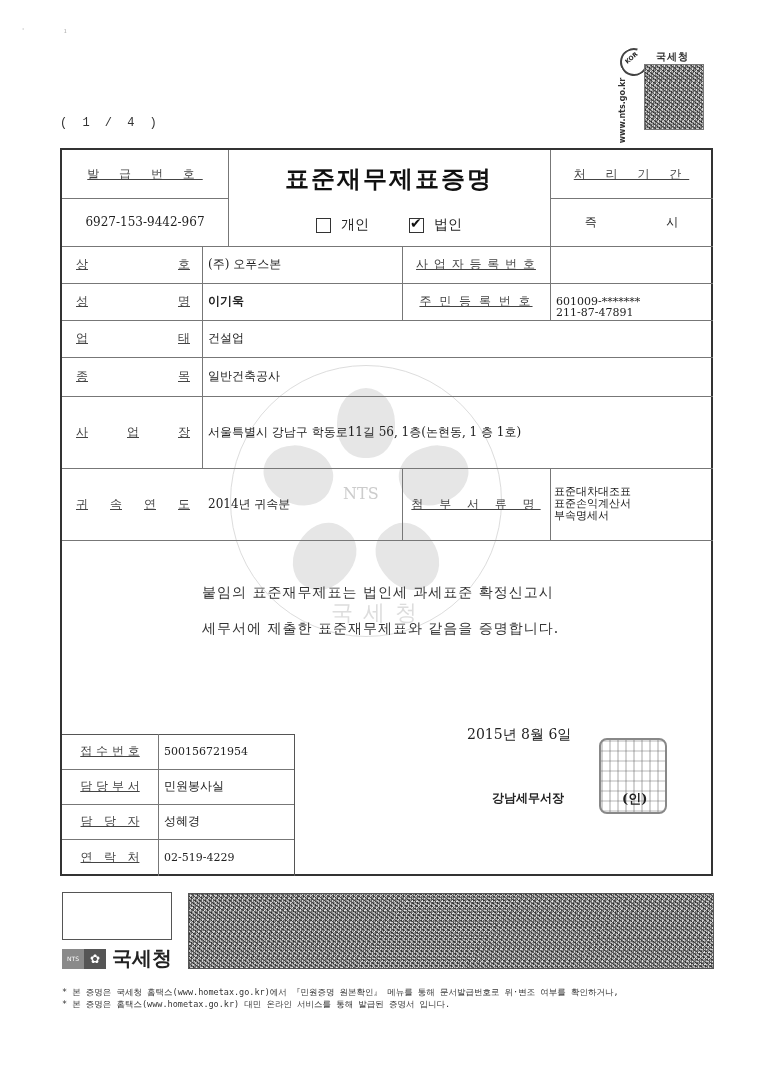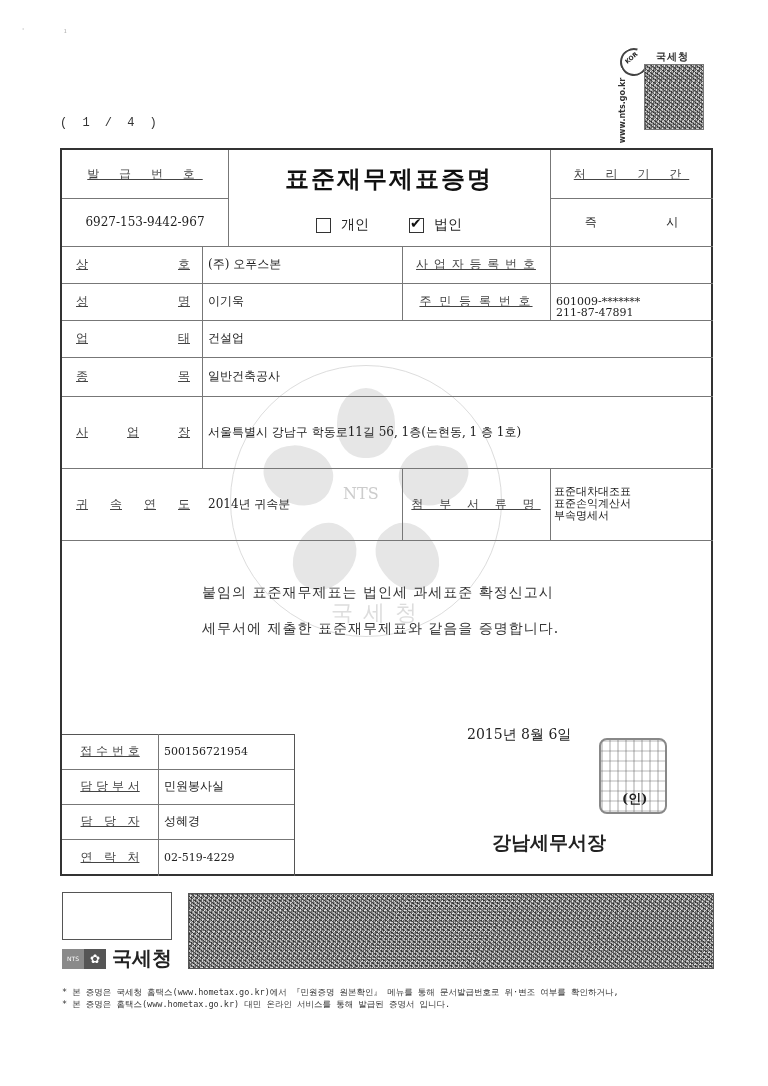--- a/index.html
+++ b/index.html
@@ -125,21 +125,21 @@
       <span>호</span>
   </div>
   <div class="cell val" style="left:140px;top:96px;width:200px;height:37px;">(주) 오푸스본</div>
   <div class="cell center lbl" style="left:340px;top:96px;width:148px;height:37px;letter-spacing:1px;">사 업 자 등 록 번 호</div>
   <div class="cell val" style="left:488px;top:96px;width:163px;height:37px;font-size:11px;margin-top:48px;">211-87-47891</div>
 
   <div class="cell spaced lbl" style="left:0;top:133px;width:140px;height:37px;">
     <span>성</span>
       <span>명</span>
   </div>
-  <div class="cell val" style="left:140px;top:133px;width:200px;height:37px;">이기욱</div>
+  <div class="cell val" style="left:140px;top:133px;width:200px;height:37px;font-weight:bold;">이기욱</div>
   <div class="cell center lbl" style="left:340px;top:133px;width:148px;height:37px;letter-spacing:2px;">주 민 등 록 번 호</div>
   <div class="cell val" style="left:488px;top:133px;width:163px;height:37px;font-size:11px;">601009-*******</div>
 
   <div class="cell spaced lbl" style="left:0;top:170px;width:140px;height:37px;">
     <span>업</span>
       <span>태</span>
   </div>
   <div class="cell val" style="left:140px;top:170px;width:511px;height:37px;">건설업</div>
 
   <div class="cell spaced lbl" style="left:0;top:207px;width:140px;height:39px;">
@@ -167,21 +167,21 @@
     <span>표준대차대조표</span>
     <span>표준손익계산서</span>
     <span>부속명세서</span>
   </div>
 
   <div class="stmt" style="top:434px;letter-spacing:1px;">붙임의 표준재무제표는 법인세 과세표준 확정신고시</div>
   <div class="stmt" style="top:470px;letter-spacing:1px;">세무서에 제출한 표준재무제표와 같음을 증명합니다.</div>
 
   <div class="abs" style="left:405px;top:576px;font-size:14px;">2015년 8월  6일</div>
   <div class="stamp"></div>
-  <div class="abs" style="left:430px;top:640px;font-size:19px;font-weight:bold;font-family:Liberation Mono, monospace;margin-top:40px;">강남세무서장</div>
+  <div class="abs" style="left:430px;top:640px;font-size:12px;font-weight:bold;font-family:Liberation Mono, monospace;">강남세무서장</div>
   <div class="abs" style="left:560px;top:640px;font-size:13px;font-weight:bold;">(인)</div>
 
   <div class="hl" style="left:0;top:584px;width:232px;border-color:#555;"></div>
   <div class="vl" style="left:232px;top:584px;height:142px;border-color:#555;"></div>
   <div class="vl" style="left:96px;top:584px;height:142px;border-color:#777;"></div>
   <div class="hl" style="left:0;top:619px;width:232px;"></div>
   <div class="hl" style="left:0;top:654px;width:232px;"></div>
   <div class="hl" style="left:0;top:689px;width:232px;"></div>
 
   <div class="cell center lbl" style="left:0;top:584px;width:96px;height:35px;white-space:pre;">접 수 번 호</div>

